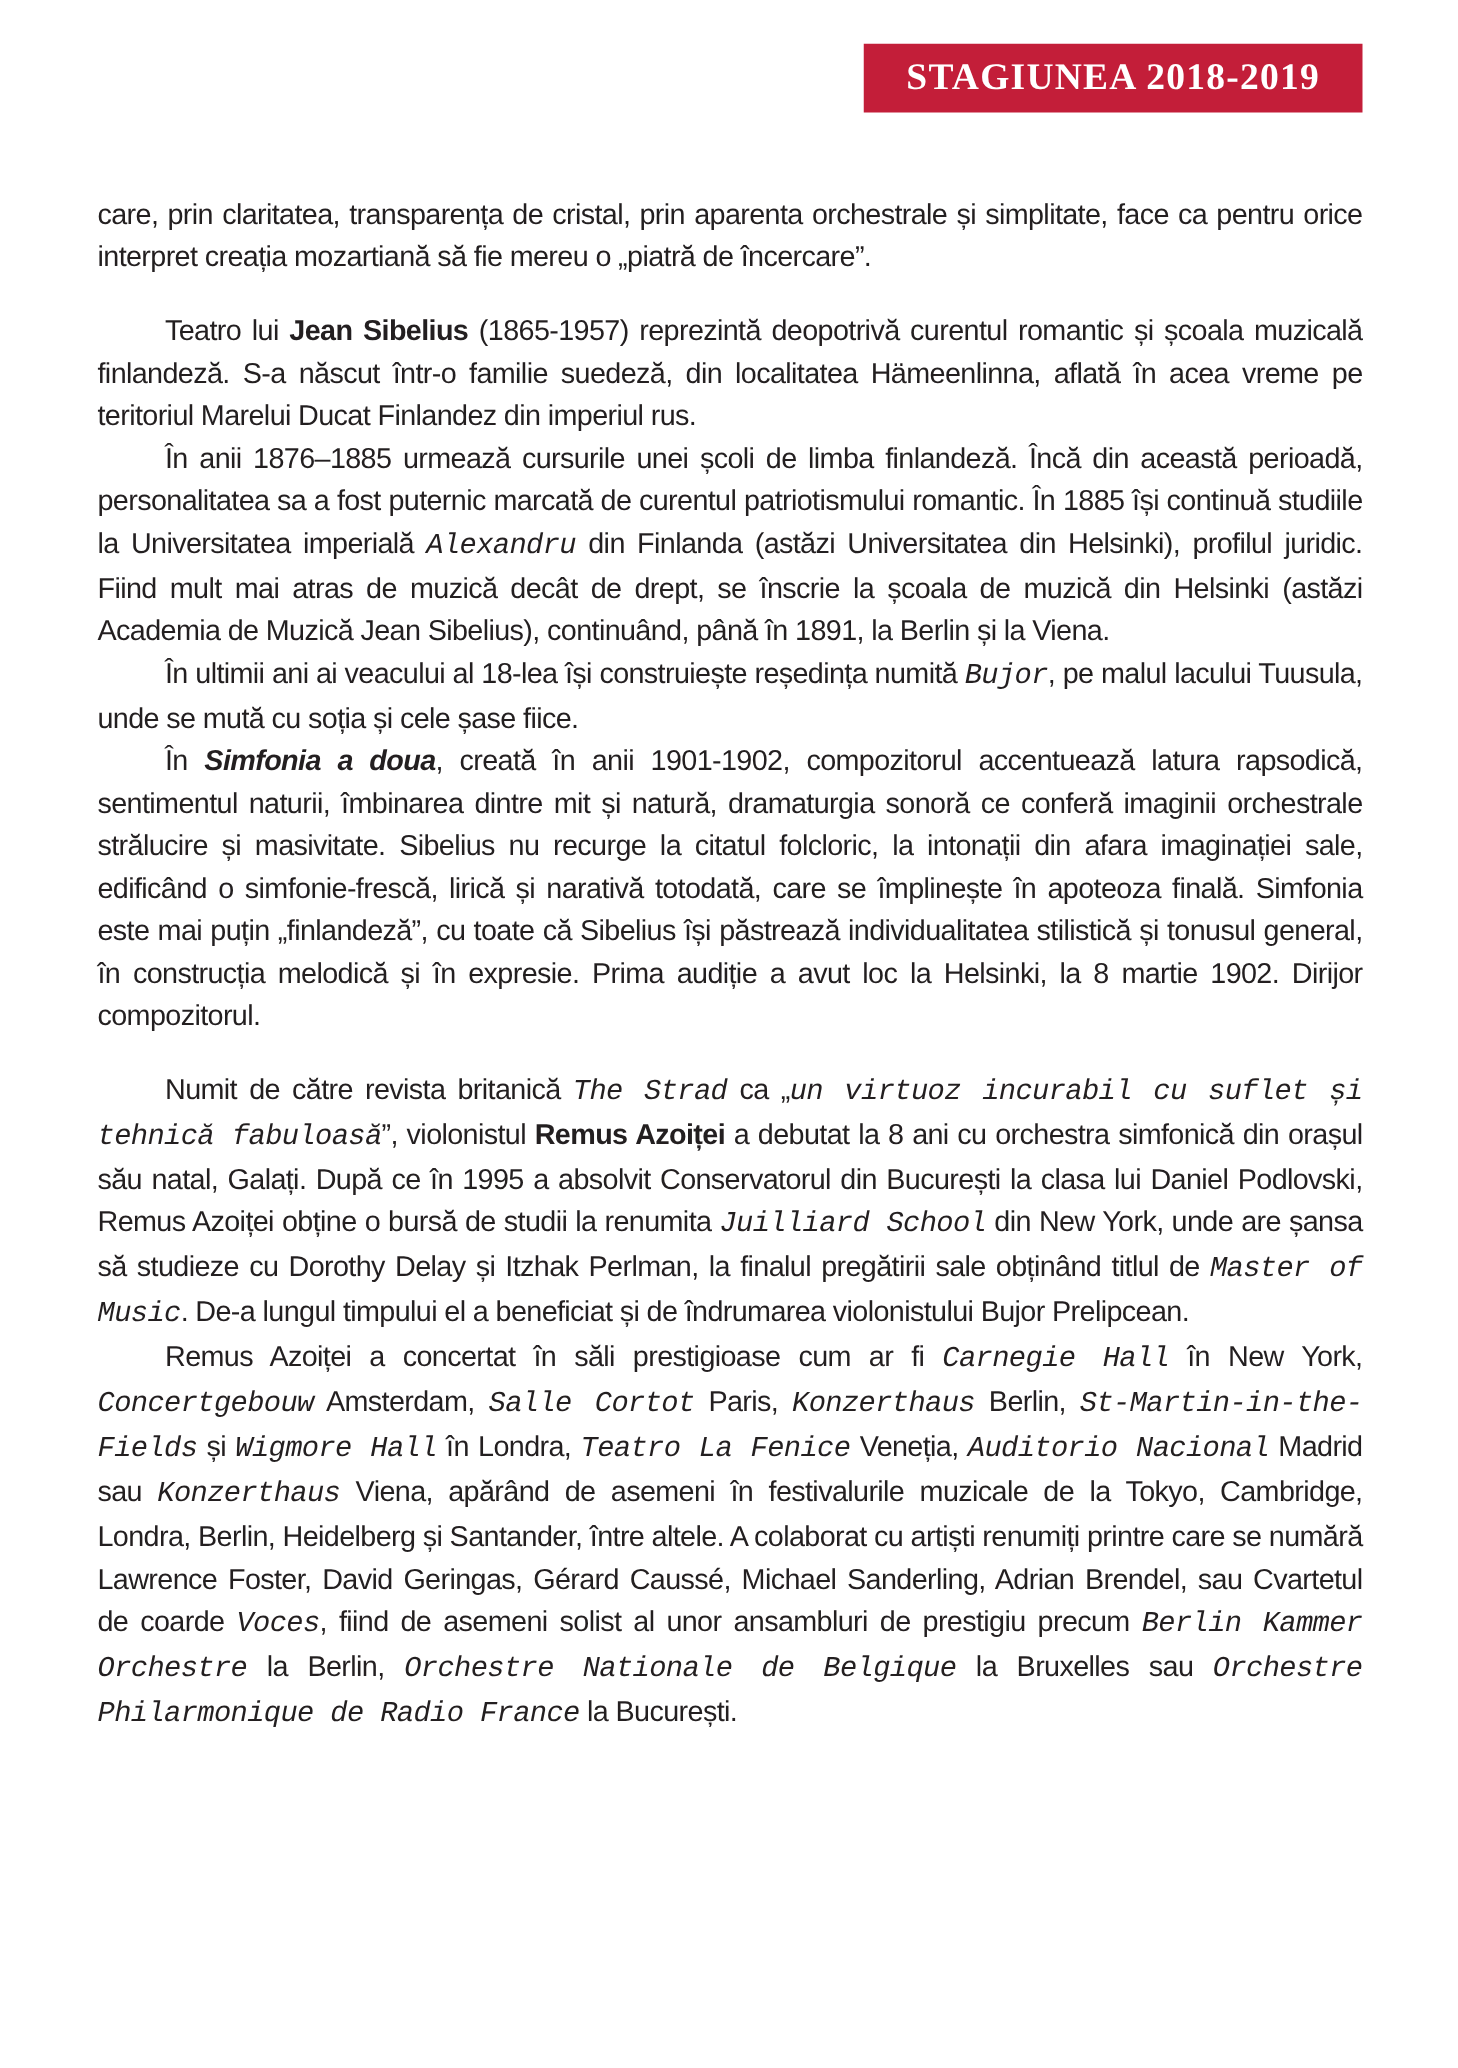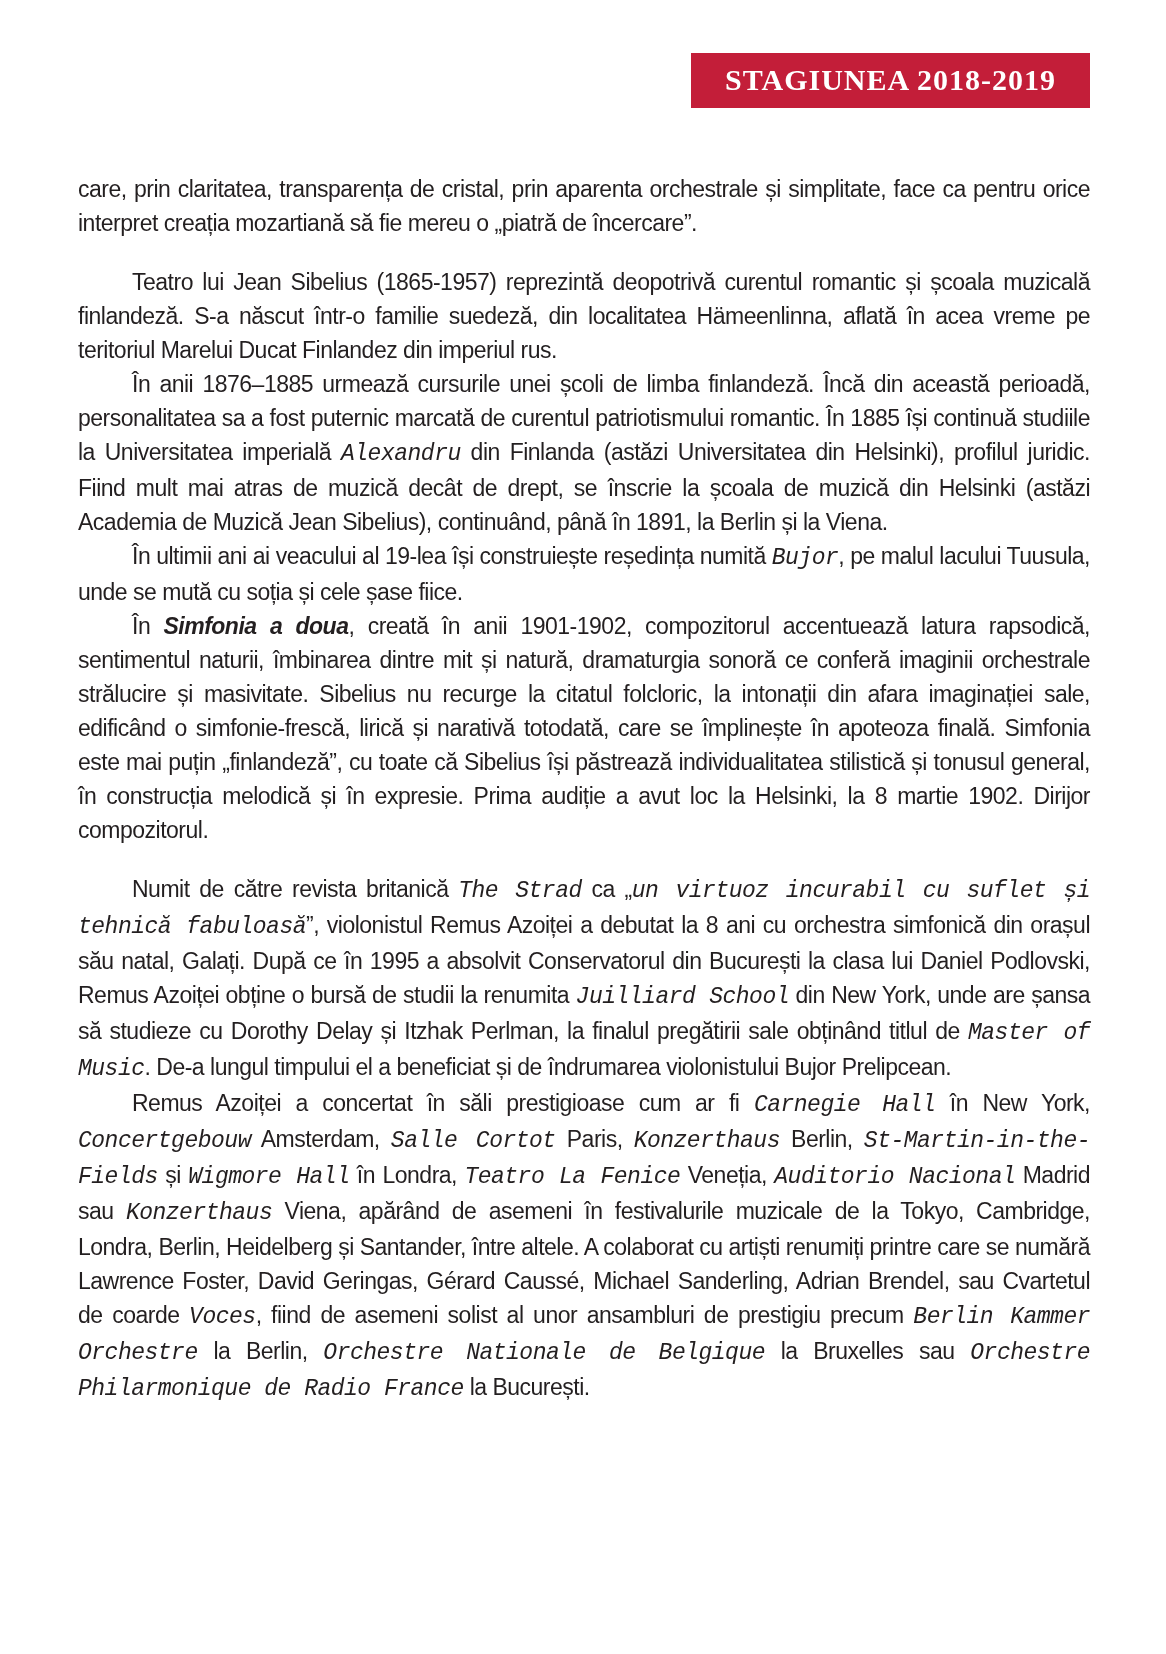--- a/index.html
+++ b/index.html
@@ -6,21 +6,21 @@
     margin: 0;
     padding: 0;
     background: #ffffff;
   }
   .page {
     position: relative;
     width: 1166px;
     height: 1654px;
     background: #ffffff;
     box-sizing: border-box;
-    padding: 53px 76px 0 78px;
+    padding: 35px 76px 0 78px;
     overflow: hidden;
     font-family: "Liberation Sans", sans-serif;
     color: #231f20;
   }
   .banner-row {
     display: flex;
     justify-content: flex-end;
   }
   .banner {
     background: #c31e39;
@@ -39,35 +39,35 @@
     letter-spacing: -0.5px;
     text-align: justify;
     text-justify: inter-word;
   }
   .para {
     margin: 0;
     padding: 0;
   }
   .para.indent { text-indent: 54px; }
   .para.spaced { margin-top: 25px; }
-  .run-b  { font-weight: normal; }
+  .run-b  { font-weight: bold; }
   .run-i  { font-style: italic; font-family: Liberation Mono, monospace; }
   .run-bi { font-weight: bold; font-style: italic; }
 </style>
 </head>
 <body>
 
 <div class="page" style="background: rgb(255, 255, 255); color: rgb(35, 31, 32);">
   <header class="banner-row">
     <div class="banner" style="background: rgb(195, 30, 57); color: rgb(255, 255, 255);">
       <span>STAGIUNEA 2018-2019</span>
     </div>
   </header>
   <main class="content" id="content">
       <p class="para"><span>care, prin claritatea, transparența de cristal, prin aparenta orchestrale și simplitate, face ca pentru orice interpret creația mozartiană să fie mereu o „piatră de încercare”.</span></p>
       <p class="para indent spaced"><span>Teatro lui </span><span class="run-b">Jean Sibelius</span><span> (1865-1957) reprezintă deopotrivă curentul romantic și școala muzicală finlandeză. S-a născut într-o familie suedeză, din localitatea Hämeenlinna, aflată în acea vreme pe teritoriul Marelui Ducat Finlandez din imperiul rus.</span></p>
       <p class="para indent"><span>În anii 1876–1885 urmează cursurile unei școli de limba finlandeză. Încă din această perioadă, personalitatea sa a fost puternic marcată de curentul patriotismului romantic. În 1885 își continuă studiile la Universitatea imperială </span><span class="run-i">Alexandru</span><span> din Finlanda (astăzi Universitatea din Helsinki), profilul juridic. Fiind mult mai atras de muzică decât de drept, se înscrie la școala de muzică din Helsinki (astăzi Academia de Muzică Jean Sibelius), continuând, până în 1891, la Berlin și la Viena.</span></p>
-      <p class="para indent"><span>În ultimii ani ai veacului al 19-lea își construiește reședința numită </span><span class="run-i">Bujor</span><span>, pe malul lacului Tuusula, unde se mută cu soția și cele șase fiice.</span></p>
+      <p class="para indent"><span>În ultimii ani ai veacului al 18-lea își construiește reședința numită </span><span class="run-i">Bujor</span><span>, pe malul lacului Tuusula, unde se mută cu soția și cele șase fiice.</span></p>
       <p class="para indent"><span>În </span><span class="run-bi">Simfonia a doua</span><span>, creată în anii 1901-1902, compozitorul accentuează latura rapsodică, sentimentul naturii, îmbinarea dintre mit și natură, dramaturgia sonoră ce conferă imaginii orchestrale strălucire și masivitate. Sibelius nu recurge la citatul folcloric, la intonații din afara imaginației sale, edificând o simfonie-frescă, lirică și narativă totodată, care se împlinește în apoteoza finală. Simfonia este mai puțin „finlandeză”, cu toate că Sibelius își păstrează individualitatea stilistică și tonusul general, în construcția melodică și în expresie. Prima audiție a avut loc la Helsinki, la 8 martie 1902. Dirijor compozitorul.</span></p>
       <p class="para indent spaced"><span>Numit de către revista britanică </span><span class="run-i">The Strad</span><span> ca „</span><span class="run-i">un virtuoz incurabil cu suflet și tehnică fabuloasă</span><span>”, violonistul </span><span class="run-b">Remus Azoiței</span><span> a debutat la 8 ani cu orchestra simfonică din orașul său natal, Galați. După ce în 1995 a absolvit Conservatorul din București la clasa lui Daniel Podlovski, Remus Azoiței obține o bursă de studii la renumita </span><span class="run-i">Juilliard School</span><span> din New York, unde are șansa să studieze cu Dorothy Delay și Itzhak Perlman, la finalul pregătirii sale obținând titlul de </span><span class="run-i">Master of Music</span><span>. De-a lungul timpului el a beneficiat și de îndrumarea violonistului Bujor Prelipcean.</span></p>
       <p class="para indent"><span>Remus Azoiței a concertat în săli prestigioase cum ar fi </span><span class="run-i">Carnegie Hall</span><span> în New York, </span><span class="run-i">Concertgebouw</span><span> Amsterdam, </span><span class="run-i">Salle Cortot</span><span> Paris, </span><span class="run-i">Konzerthaus</span><span> Berlin, </span><span class="run-i">St-Martin-in-the-Fields</span><span> și </span><span class="run-i">Wigmore Hall</span><span> în Londra, </span><span class="run-i">Teatro La Fenice</span><span> Veneția, </span><span class="run-i">Auditorio Nacional</span><span> Madrid sau </span><span class="run-i">Konzerthaus</span><span> Viena, apărând de asemeni în festivalurile muzicale de la Tokyo, Cambridge, Londra, Berlin, Heidelberg și Santander, între altele. A colaborat cu artiști renumiți printre care se numără Lawrence Foster, David Geringas, Gérard Caussé, Michael Sanderling, Adrian Brendel, sau Cvartetul de coarde </span><span class="run-i">Voces</span><span>, fiind de asemeni solist al unor ansambluri de prestigiu precum </span><span class="run-i">Berlin Kammer Orchestre</span><span> la Berlin, </span><span class="run-i">Orchestre Nationale de Belgique</span><span> la Bruxelles sau </span><span class="run-i">Orchestre Philarmonique de Radio France</span><span> la București.</span></p>
     </main>
 </div>
 
 </body></html>

